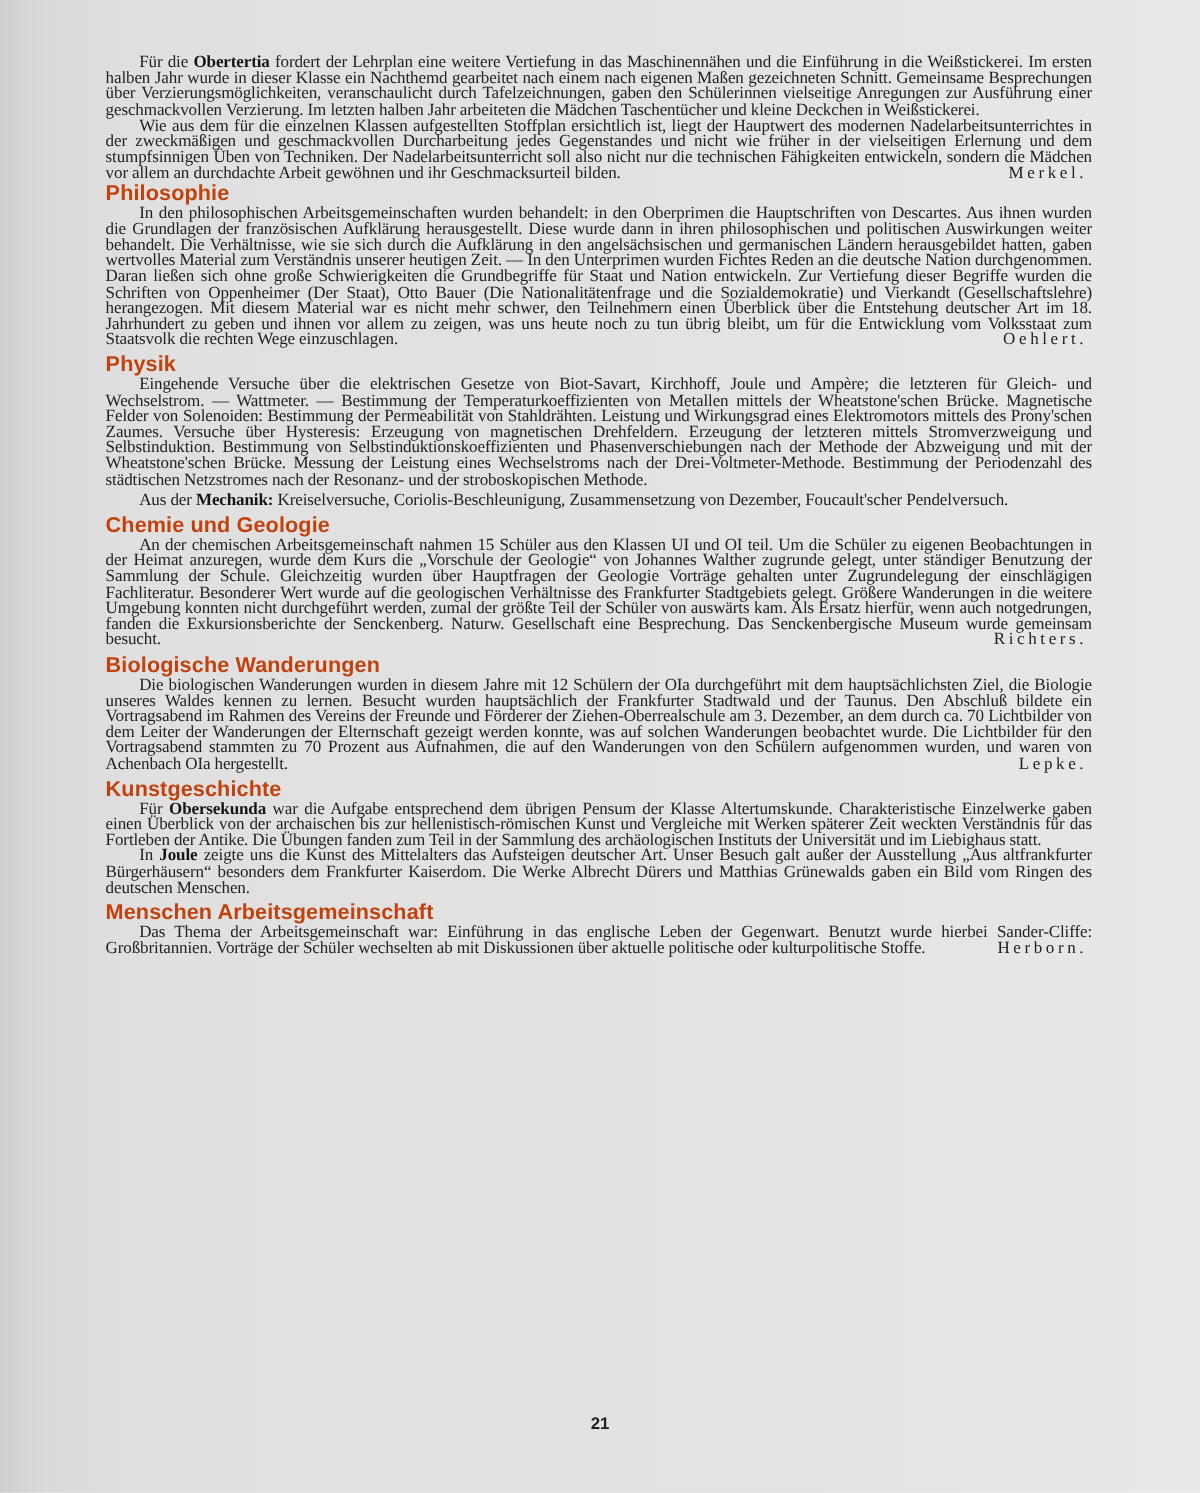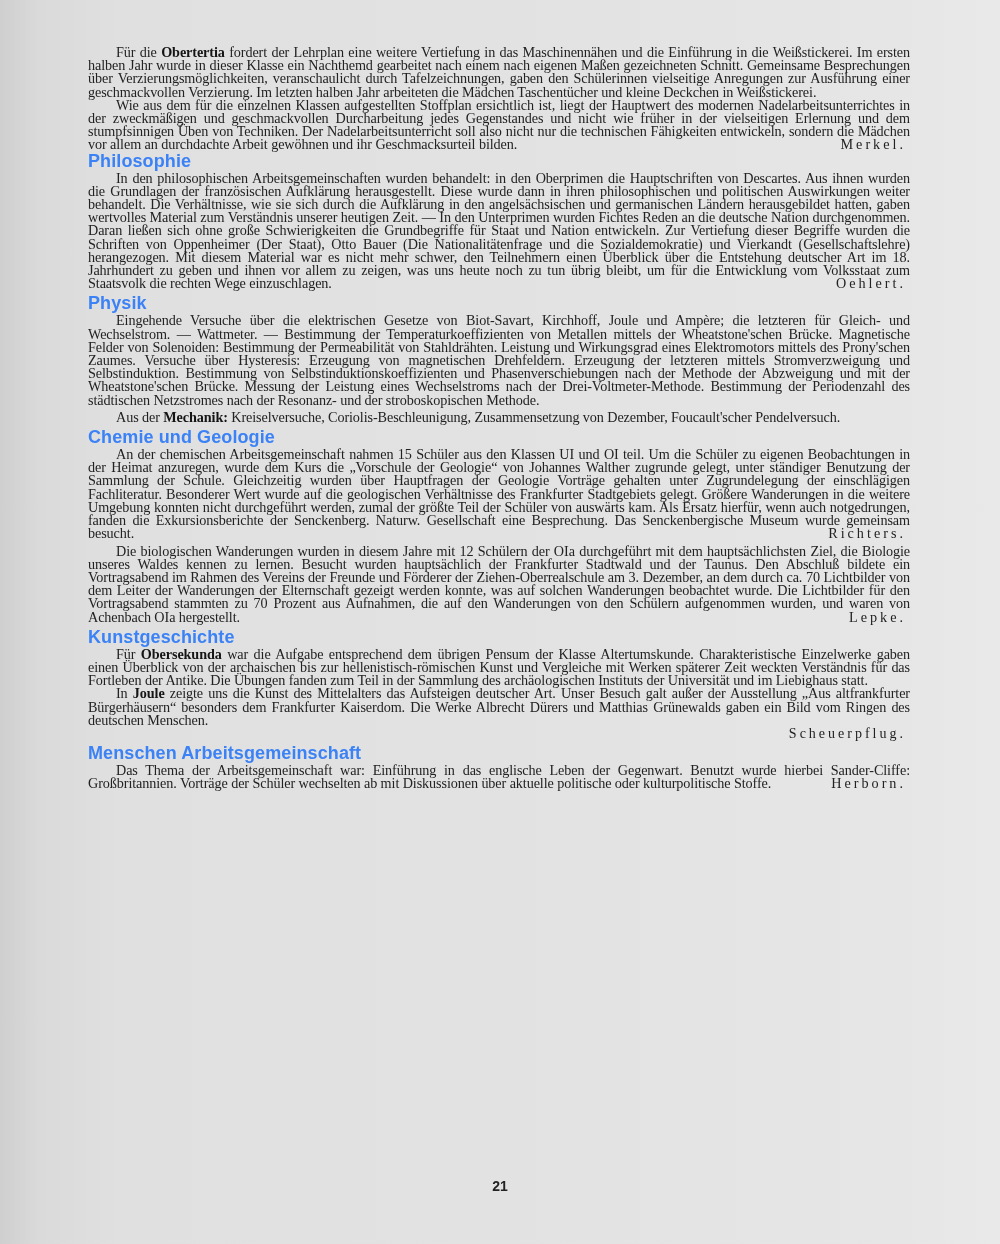--- a/index.html
+++ b/index.html
@@ -33,21 +33,21 @@
       float: right; letter-spacing: 3px; margin-right: 4px;
     }
     .section-h {
       font-family: "Liberation Serif", "DejaVu Serif", serif;
       font-size: 19px; font-weight: normal; margin: 24px 0 0 0; line-height: 20px;
       color: #1a1a1a; letter-spacing: 0.2px;
     }
     .sub-h {
       font-family: "Liberation Sans", "DejaVu Sans", sans-serif;
       font-weight: bold; font-size: 18px; line-height: 18px;
-      margin: 0 0 2px 0; color: #3b82f6; letter-spacing: 0.1px;
+      margin: 0 0 2px 0; color: #c2410c; letter-spacing: 0.1px;
     }
     .gap { height: 4px; }
     .page-number {
       position: absolute; left: 0; right: 0; top: 1178px; text-align: center;
       font-family: "Liberation Sans", "DejaVu Sans", sans-serif;
       font-weight: bold; font-size: 14px; color: #222;
     }
   </style>
 </head>
 <body>
@@ -64,26 +64,26 @@
 
   <h3 class="sub-h">Physik</h3>
   <p class="para">Eingehende Versuche über die elektrischen Gesetze von Biot-Savart, Kirchhoff, Joule und Ampère; die letzteren für Gleich- und Wechselstrom. — Wattmeter. — Bestimmung der Temperaturkoeffizienten von Metallen mittels der Wheatstone'schen Brücke. Magnetische Felder von Solenoiden: Bestimmung der Permeabilität von Stahldrähten. Leistung und Wirkungsgrad eines Elektromotors mittels des Prony'schen Zaumes. Versuche über Hysteresis: Erzeugung von magnetischen Drehfeldern. Erzeugung der letzteren mittels Stromverzweigung und Selbstinduktion. Bestimmung von Selbstinduktionskoeffizienten und Phasenverschiebungen nach der Methode der Abzweigung und mit der Wheatstone'schen Brücke. Messung der Leistung eines Wechselstroms nach der Drei-Voltmeter-Methode. Bestimmung der Periodenzahl des städtischen Netzstromes nach der Resonanz- und der stroboskopischen Methode.</p>
   <p class="para" style="margin-top:4px"><span>Aus der </span><b>Mechanik:</b><span> Kreiselversuche, Coriolis-Beschleunigung, Zusammensetzung von Dezember, Foucault'scher Pendelversuch.</span></p>
   <div class="gap"></div>
 
   <h3 class="sub-h">Chemie und Geologie</h3>
   <p class="para"><span>An der chemischen Arbeitsgemeinschaft nahmen 15 Schüler aus den Klassen UI und OI teil. Um die Schüler zu eigenen Beobachtungen in der Heimat anzuregen, wurde dem Kurs die „Vorschule der Geologie“ von Johannes Walther zugrunde gelegt, unter ständiger Benutzung der Sammlung der Schule. Gleichzeitig wurden über Hauptfragen der Geologie Vorträge gehalten unter Zugrundelegung der einschlägigen Fachliteratur. Besonderer Wert wurde auf die geologischen Verhältnisse des Frankfurter Stadtgebiets gelegt. Größere Wanderungen in die weitere Umgebung konnten nicht durchgeführt werden, zumal der größte Teil der Schüler von auswärts kam. Als Ersatz hierfür, wenn auch notgedrungen, fanden die Exkursionsberichte der Senckenberg. Naturw. Gesellschaft eine Besprechung. Das Senckenbergische Museum wurde gemeinsam besucht.</span><span class="sig-inline">Richters.</span></p>
   <div class="gap"></div>
 
+  <h3 class="sub-h">Biologische Wanderungen</h3>
   <p class="para"><span>Die biologischen Wanderungen wurden in diesem Jahre mit 12 Schülern der OIa durchgeführt mit dem hauptsächlichsten Ziel, die Biologie unseres Waldes kennen zu lernen. Besucht wurden hauptsächlich der Frankfurter Stadtwald und der Taunus. Den Abschluß bildete ein Vortragsabend im Rahmen des Vereins der Freunde und Förderer der Ziehen-Oberrealschule am 3. Dezember, an dem durch ca. 70 Lichtbilder von dem Leiter der Wanderungen der Elternschaft gezeigt werden konnte, was auf solchen Wanderungen beobachtet wurde. Die Lichtbilder für den Vortragsabend stammten zu 70 Prozent aus Aufnahmen, die auf den Wanderungen von den Schülern aufgenommen wurden, und waren von Achenbach OIa hergestellt.</span><span class="sig-inline">Lepke.</span></p>
   <div class="gap"></div>
 
   <h3 class="sub-h">Kunstgeschichte</h3>
   <p class="para"><span>Für </span><b>Obersekunda</b><span> war die Aufgabe entsprechend dem übrigen Pensum der Klasse Altertumskunde. Charakteristische Einzelwerke gaben einen Überblick von der archaischen bis zur hellenistisch-römischen Kunst und Vergleiche mit Werken späterer Zeit weckten Verständnis für das Fortleben der Antike. Die Übungen fanden zum Teil in der Sammlung des archäologischen Instituts der Universität und im Liebighaus statt.</span></p>
   <p class="para"><span>In </span><b>Joule</b><span> zeigte uns die Kunst des Mittelalters das Aufsteigen deutscher Art. Unser Besuch galt außer der Ausstellung „Aus altfrankfurter Bürgerhäusern“ besonders dem Frankfurter Kaiserdom. Die Werke Albrecht Dürers und Matthias Grünewalds gaben ein Bild vom Ringen des deutschen Menschen.</span></p>
-  <span class="sig">Scheuerpflug.</span>
   <div class="gap"></div>
 
   <h3 class="sub-h">Menschen Arbeitsgemeinschaft</h3>
   <p class="para"><span>Das Thema der Arbeitsgemeinschaft war: Einführung in das englische Leben der Gegenwart. Benutzt wurde hierbei Sander-Cliffe: Großbritannien. Vorträge der Schüler wechselten ab mit Diskussionen über aktuelle politische oder kulturpolitische Stoffe.</span><span class="sig-inline">Herborn.</span></p>
 </div>
 
 <div class="page-number">21</div>
 
 </body></html>

